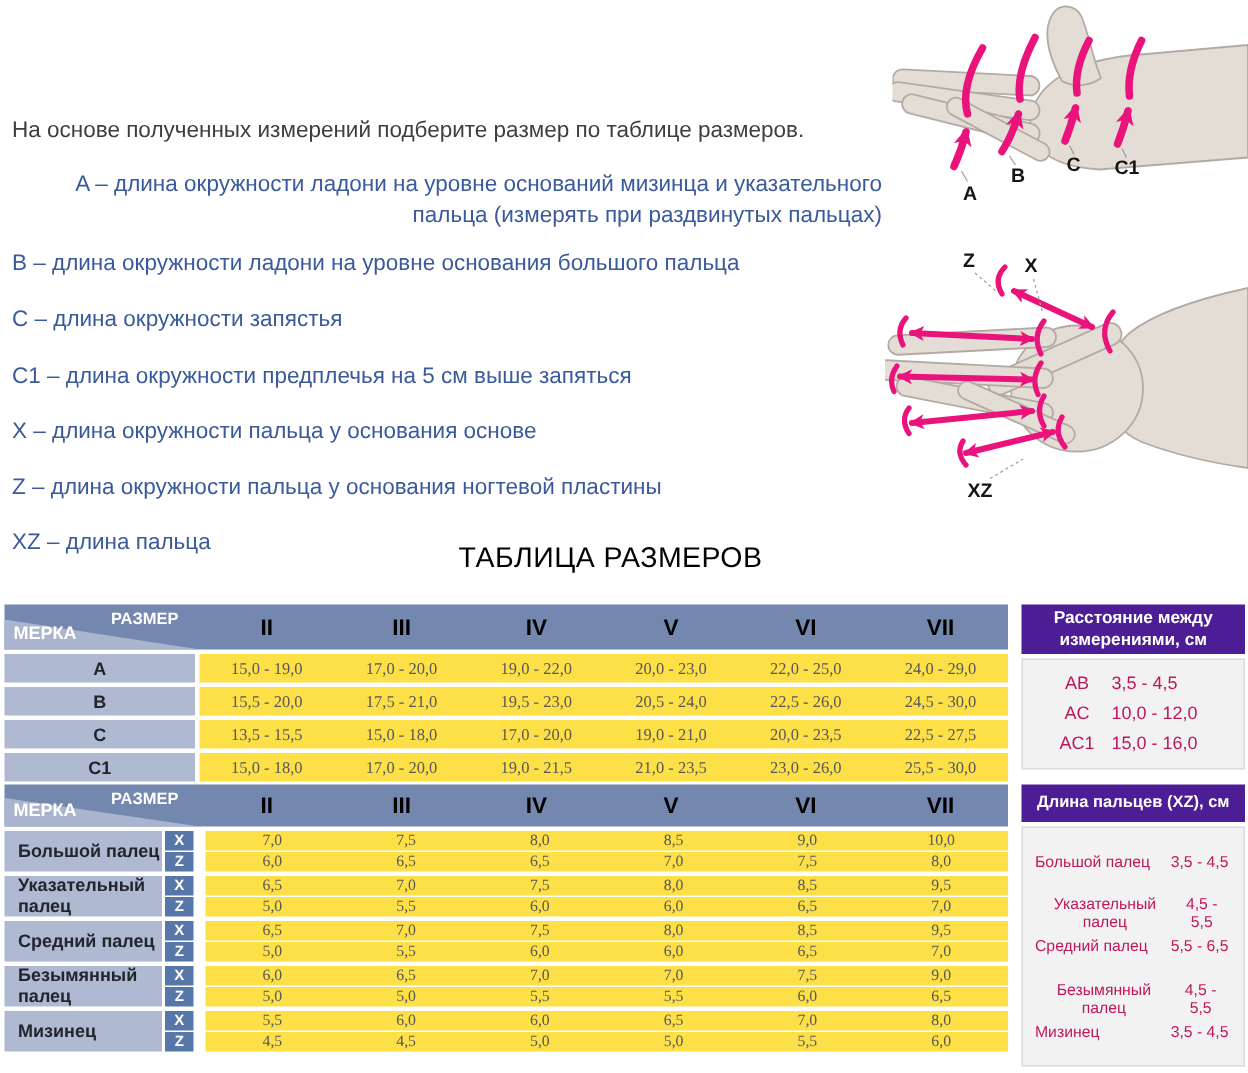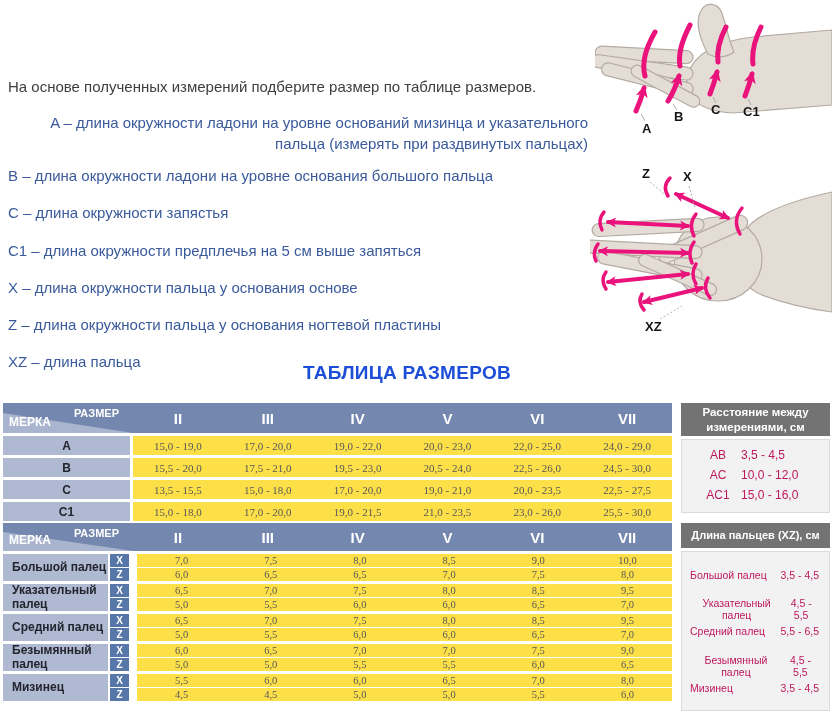--- a/index.html
+++ b/index.html
@@ -4,50 +4,50 @@
 <style>
   html,body{margin:0;padding:0;background:#fff;}
   #page{position:relative;width:832px;height:715px;background:#fff;overflow:hidden;
         font-family:"Liberation Sans",sans-serif;}
   .abs{position:absolute;}
   
   .intro{position:absolute;left:8px;font-size:15px;line-height:21px;color:#3e3e3e;margin:0;width:575px;}
   .def{position:absolute;left:8px;width:580px;font-size:15px;line-height:21px;color:#3a5a9b;}
   
   .sec-title{position:absolute;left:207px;top:362px;width:400px;text-align:center;
-             font-size:19px;font-weight:bold;color:#1d4ed8;letter-spacing:.3px;}
+             font-size:19px;font-weight:normal;color:#000000;letter-spacing:.3px;}
   
   .tbl{position:absolute;left:3px;width:669px;}
   .thead{display:flex;height:30px;background:#7487AF;}
   .corner{flex:0 0 130px;position:relative;color:#fff;}
   .corner svg{position:absolute;left:0;top:0;}
   .c-top{position:absolute;top:4px;right:14px;font-size:11px;font-weight:bold;}
   .c-bot{position:absolute;bottom:4px;left:6px;font-size:12px;font-weight:bold;}
   .colh{flex:1;display:flex;align-items:center;justify-content:center;
-        color:#ffffff;font-weight:bold;font-size:15px;}
+        color:#000000;font-weight:bold;font-size:15px;}
   .trow{display:flex;height:19px;margin-top:3px;}
   .rlabel{flex:0 0 127px;background:#AFB9D1;display:flex;align-items:center;justify-content:center;
           font-weight:bold;font-size:12px;color:#23252e;}
   .cells{flex:1;display:flex;background:#fde047;margin-left:3px;font-family:Liberation Serif, serif;}
   .cell{flex:1;display:flex;align-items:center;justify-content:center;
         font-size:11px;color:#56565c;}
   
   .fgroup{display:flex;margin-top:3px;height:27px;}
   .flabel{flex:0 0 105px;background:#AFB9D1;display:flex;align-items:center;
           font-weight:bold;font-size:12px;line-height:1.1;color:#23252e;padding-left:9px;box-sizing:border-box;}
   .fgrid{flex:1;display:flex;flex-direction:column;}
   .frow{display:flex;height:13px;margin-bottom:1px;}
   .frow:last-child{margin-bottom:0;}
   .badge{flex:0 0 19px;margin-left:2px;background:#5877A9;color:#fff;font-size:10px;font-weight:bold;
          display:flex;align-items:center;justify-content:center;}
   .fcells{margin-left:8px;}
   .fcells .cell{font-size:10.5px;}
   
   .side{position:absolute;left:681px;width:149px;}
-  .shead{background:#737373;color:#fff;font-weight:bold;text-align:center;
+  .shead{background:#4c1d95;color:#fff;font-weight:bold;text-align:center;
          display:flex;align-items:center;justify-content:center;line-height:1.3;}
   .sbody{background:#F2F2F2;border:1px solid #DBDBDB;margin-top:3px;box-sizing:border-box;}
   .srow{display:flex;font-size:12px;color:#be185d;align-items:center;text-align:center;}
   .dist .shead{height:33px;font-size:11.5px;padding:0 12px;}
   .dist .sbody{height:74px;padding-top:5px;}
   .dist .srow{height:20px;}
   .dist .sl{flex:0 0 46px;padding-left:13px;}
   .flen .shead{height:25px;font-size:11px;}
   .flen .sbody{height:160px;display:flex;flex-direction:column;justify-content:flex-start;
                padding:17px 10px 0 8px;box-sizing:border-box;}

